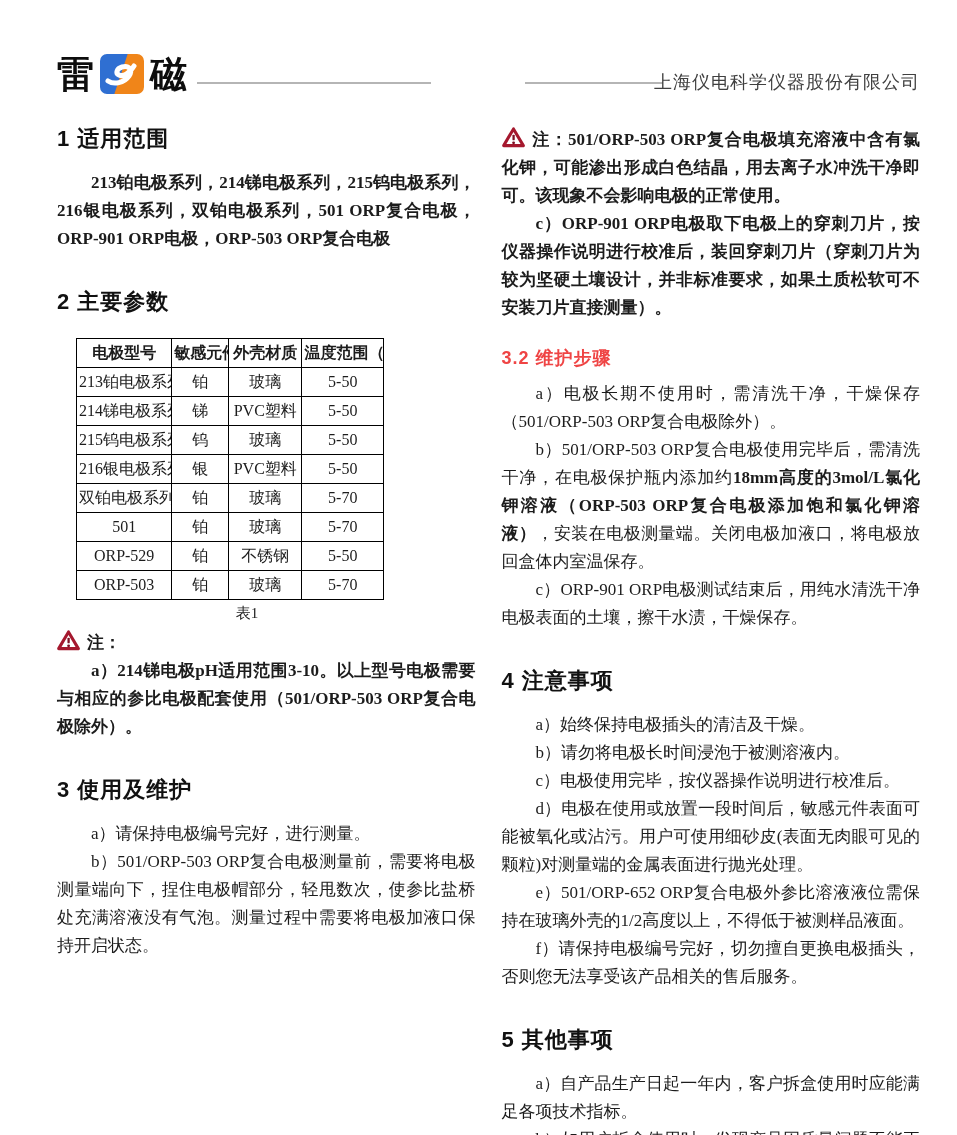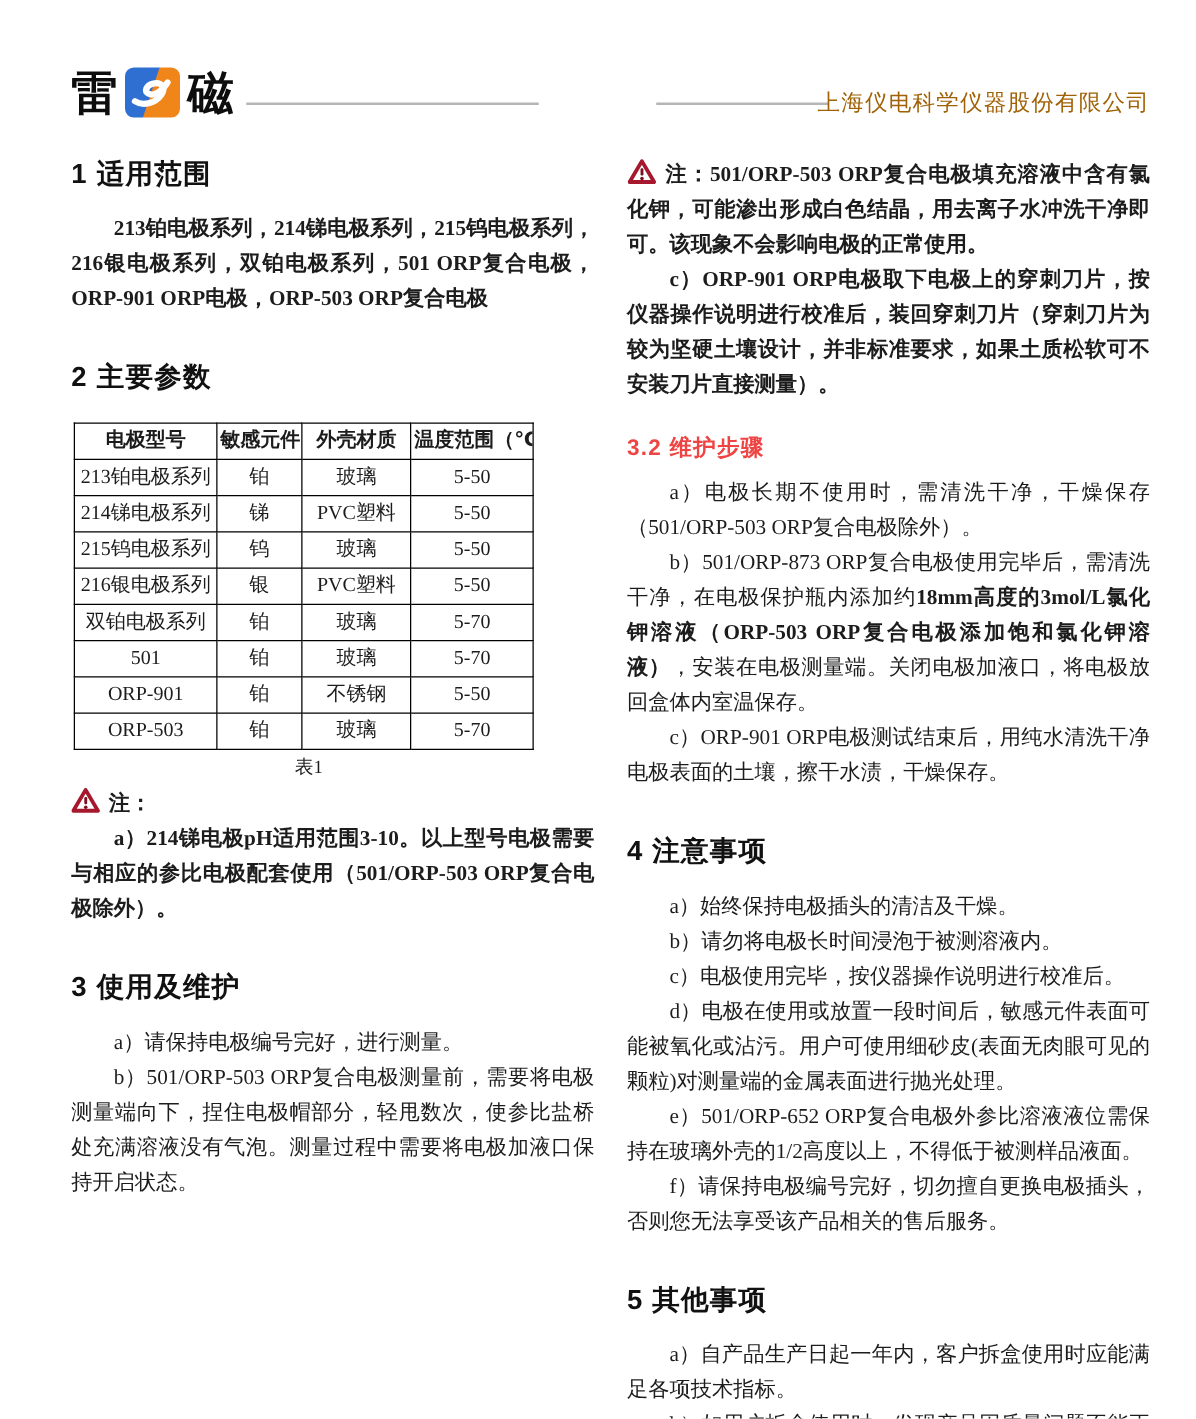--- a/index.html
+++ b/index.html
@@ -20,21 +20,21 @@
     font-family:"Liberation Sans","DejaVu Sans",sans-serif;
     font-weight:bold;font-size:37px;line-height:1;color:#0d0d0d;
     letter-spacing:0;
   }
   .logo-mark{display:block;}
   .rule{position:absolute;top:30px;height:2px;background:#b5b5b5;}
   .rule-left{left:140px;width:234px;}
   .rule-right{left:468px;width:138px;}
   .company{
     position:absolute;right:0;top:18px;
-    font-size:18px;color:#a16207;letter-spacing:1px;
+    font-size:18px;color:#404040;letter-spacing:1px;
   }
   
   .columns{display:flex;gap:26px;height:1010px;}
   .col{flex:1 1 0;display:flex;flex-direction:column;min-width:0;}
   h1.sec{
     font-family:"Liberation Sans","DejaVu Sans",sans-serif;
     font-size:22px;font-weight:bold;color:#111;
     margin:34px 0 15px 0;letter-spacing:1px;
   }
   h1.sec.first{margin-top:12px;}
@@ -46,21 +46,21 @@
   p.body{
     margin:0;font-size:17px;line-height:28px;
     text-align:justify;text-indent:2em;
   }
   p.body.heavy{font-weight:bold;}
   p.note-start{text-indent:0;}
   .warn-icon{display:inline-block;vertical-align:-3px;margin-right:7px;}
   .note-label{font-weight:bold;}
   
   table.params{
-    border-collapse:collapse;width:368px;margin:6px 0 2px 2px;
+    border-collapse:collapse;width:308px;margin:6px 0 2px 19px;
     font-size:16px;table-layout:fixed;border-radius:23px;
   }
   table.params th,table.params td{
     border:1.5px solid #000;text-align:center;
     padding:2px 2px;height:24px;line-height:1.35;
     overflow:hidden;white-space:nowrap;
   }
   table.params th{
     font-family:"Liberation Sans","DejaVu Sans",sans-serif;
     font-weight:bold;font-size:16px;
@@ -144,21 +144,21 @@
             <td>玻璃</td>
             <td>5-70</td>
           </tr>
           <tr>
             <td>501</td>
             <td>铂</td>
             <td>玻璃</td>
             <td>5-70</td>
           </tr>
           <tr>
-            <td>ORP-901</td>
+            <td>ORP-529</td>
             <td>铂</td>
             <td>不锈钢</td>
             <td>5-50</td>
           </tr>
           <tr>
             <td>ORP-503</td>
             <td>铂</td>
             <td>玻璃</td>
             <td>5-70</td>
           </tr>
@@ -186,21 +186,21 @@
         <svg class="warn-icon" width="23" height="21" viewBox="0 0 24 22">
           <path d="M12 2 L22.3 19.5 L1.7 19.5 Z" fill="#ffffff" stroke="#a5182e" stroke-width="3.2" stroke-linejoin="round"></path>
           <rect x="10.9" y="8" width="2.4" height="6" rx="1" fill="#7c1124"></rect>
           <circle cx="12.1" cy="16.6" r="1.5" fill="#7c1124"></circle>
         </svg><span class="note-label">注：</span><span>501/ORP-503 ORP复合电极填充溶液中含有氯化钾，可能渗出形成白色结晶，用去离子水冲洗干净即可。该现象不会影响电极的正常使用。</span>
       </p>
       <p class="body heavy">c）ORP-901 ORP电极取下电极上的穿刺刀片，按仪器操作说明进行校准后，装回穿刺刀片（穿刺刀片为较为坚硬土壤设计，并非标准要求，如果土质松软可不安装刀片直接测量）。</p>
 
       <h2 class="subsec">3.2 维护步骤</h2>
       <p class="body">a）电极长期不使用时，需清洗干净，干燥保存（501/ORP-503 ORP复合电极除外）。</p>
-      <p class="body"><span>b）501/ORP-873 ORP复合电极使用完毕后，需清洗干净，在电极保护瓶内添加约</span><b>18mm高度的3mol/L氯化钾溶液（ORP-503 ORP复合电极添加饱和氯化钾溶液）</b><span>，安装在电极测量端。关闭电极加液口，将电极放回盒体内室温保存。</span></p>
+      <p class="body"><span>b）501/ORP-503 ORP复合电极使用完毕后，需清洗干净，在电极保护瓶内添加约</span><b>18mm高度的3mol/L氯化钾溶液（ORP-503 ORP复合电极添加饱和氯化钾溶液）</b><span>，安装在电极测量端。关闭电极加液口，将电极放回盒体内室温保存。</span></p>
       <p class="body">c）ORP-901 ORP电极测试结束后，用纯水清洗干净电极表面的土壤，擦干水渍，干燥保存。</p>
 
       <h1 class="sec">4 注意事项</h1>
       <p class="body">a）始终保持电极插头的清洁及干燥。</p>
       <p class="body">b）请勿将电极长时间浸泡于被测溶液内。</p>
       <p class="body">c）电极使用完毕，按仪器操作说明进行校准后。</p>
       <p class="body">d）电极在使用或放置一段时间后，敏感元件表面可能被氧化或沾污。用户可使用细砂皮(表面无肉眼可见的颗粒)对测量端的金属表面进行抛光处理。</p>
       <p class="body">e）501/ORP-652 ORP复合电极外参比溶液液位需保持在玻璃外壳的1/2高度以上，不得低于被测样品液面。</p>
       <p class="body">f）请保持电极编号完好，切勿擅自更换电极插头，否则您无法享受该产品相关的售后服务。</p>
 

